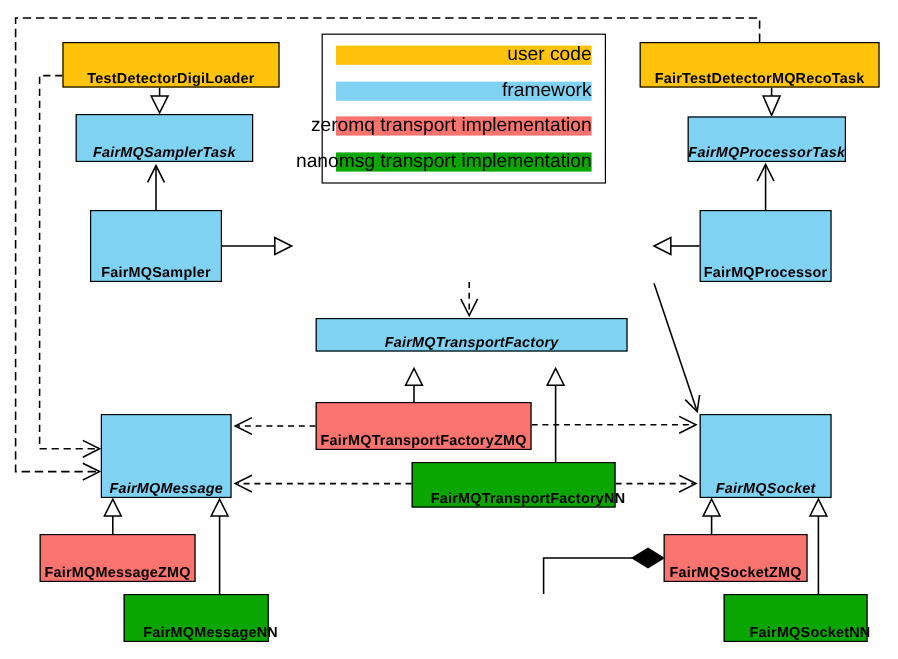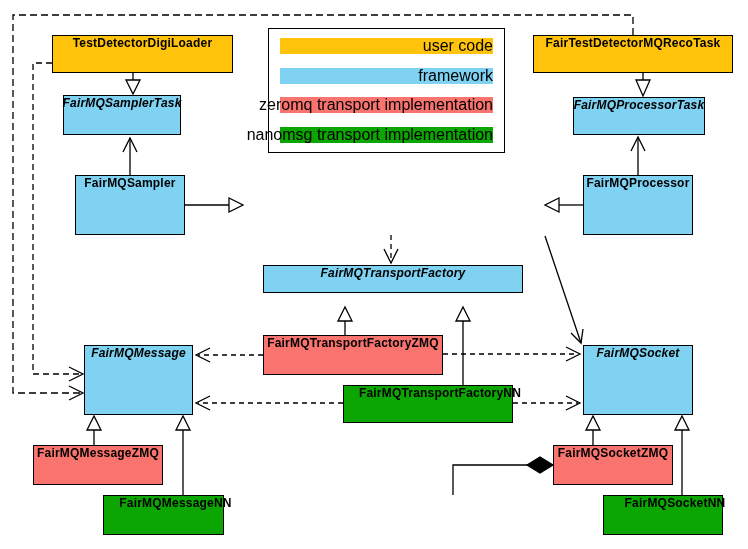--- a/index.html
+++ b/index.html
@@ -2,21 +2,21 @@
 <html style="--c-user_code: #FFC30B; --c-framework: #7FD2F2; --c-zeromq: #F9736F; --c-nanomsg: #0BA602; --c-line: #000000; --c-background: #FFFFFF;"><head>
 <meta charset="utf-8">
 <style>
   html,body{margin:0;padding:0;background:#fff;}
   #canvas{
     position:relative;width:748px;height:549px;background:#fff;overflow:hidden;
     font-family:"Liberation Sans",sans-serif;
   }
   #edges{position:absolute;left:0;top:0;}
   .node{
-    position:absolute;display:flex;align-items:flex-start;justify-content:center;
+    position:absolute;display:flex;align-items:flex-end;justify-content:center;
     border:1.4px solid #000;box-sizing:border-box;
     font-weight:bold;font-size:12px;letter-spacing:0.2px;white-space:nowrap;
     color:#000;text-align:center;
   }
   .abstract{font-style:italic;}
   .c-user_code{background:var(--c-user_code);}
   .c-framework{background:var(--c-framework);}
   .c-zeromq{background:var(--c-zeromq);}
   .c-nanomsg{background:var(--c-nanomsg);padding-left:24px;}
   .legend{
@@ -144,21 +144,21 @@
       </g>
     </g>
   </svg>
 
   <div class="node c-user_code" style="left:52px;top:35px;width:181px;height:38px">
     <span>TestDetectorDigiLoader</span>
   </div>
   <div class="node c-user_code" style="left:533px;top:35px;width:200px;height:38px">
     <span>FairTestDetectorMQRecoTask</span>
   </div>
-  <div class="node c-framework abstract" style="left:63px;top:95px;width:118px;height:40px">
+  <div class="node c-framework abstract" style="left:63px;top:95px;width:148px;height:40px">
     <span>FairMQSamplerTask</span>
   </div>
   <div class="node c-framework abstract" style="left:573px;top:97px;width:132px;height:38px">
     <span>FairMQProcessorTask</span>
   </div>
   <div class="node c-framework" style="left:75px;top:175px;width:110px;height:60px">
     <span>FairMQSampler</span>
   </div>
   <div class="node c-framework" style="left:583px;top:175px;width:110px;height:60px">
     <span>FairMQProcessor</span>

